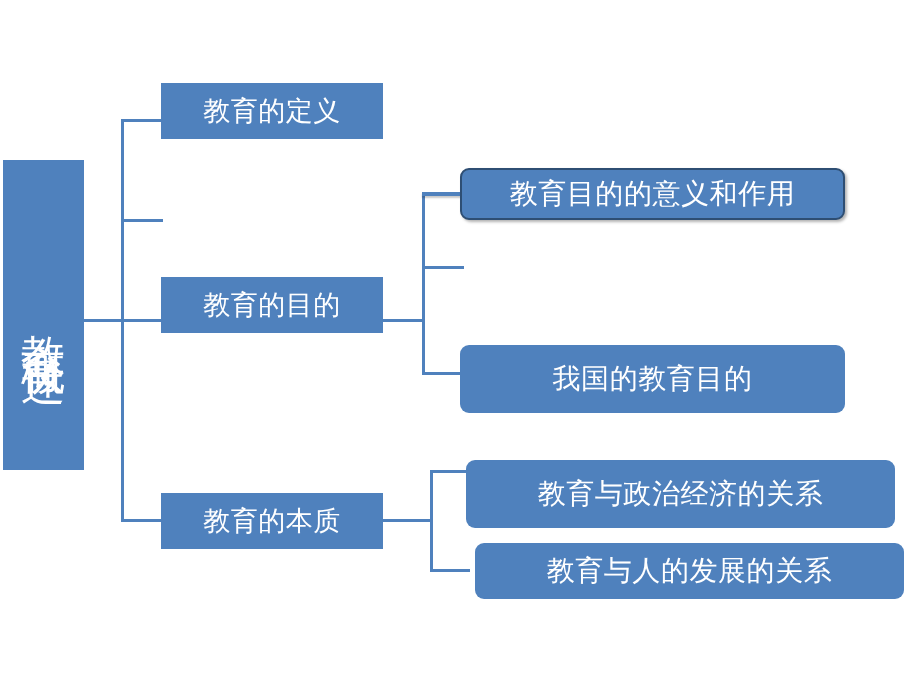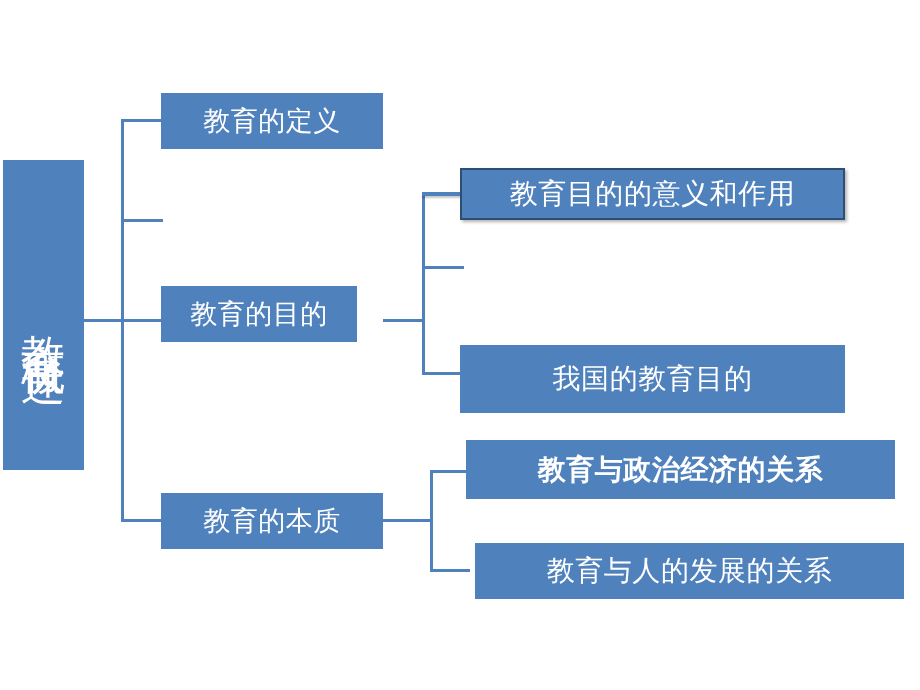--- a/index.html
+++ b/index.html
@@ -36,21 +36,21 @@
   
   .node.root {
     writing-mode: vertical-rl;
     text-orientation: upright;
     font-size: 44px;
     letter-spacing: 0.20em;
     padding-top: 6px;
   }
 
   .node.level2 { font-size: 27px; }
-  .node.level3 { font-size: 28px; }
+  .node.level3 { font-size: 28px; border-radius: 9px; }
 
   
   .node.selected {
     border: 2px solid #2E4E73;
     box-shadow: 2px 2px 3px rgba(0,0,0,0.30);
   }
 
   
   .conn {
     position: absolute;
@@ -69,26 +69,26 @@
 
 <div id="canvas">
 
   <div class="node root" style="left:3px; top:160px; width:81px; height:310px;">教育概述</div>
 
   <div class="conn h" style="left:84px; top:319px; width:40px;"></div>
 
   <div class="conn v" style="left:121px; top:120px; height:402px;"></div>
 
   <div class="conn h" style="left:121px; top:119px; width:42px;"></div>
-  <div class="node level2" style="left:161px; top:93px; width:222px; height:56px;">教育的定义</div>
+  <div class="node level2" style="left:161px; top:83px; width:222px; height:56px;">教育的定义</div>
 
   <div class="conn h" style="left:121px; top:219px; width:42px;"></div>
 
   <div class="conn h" style="left:121px; top:319px; width:42px;"></div>
-  <div class="node level2" style="left:161px; top:286px; width:196px; height:56px;">教育的目的</div>
+  <div class="node level2" style="left:161px; top:277px; width:222px; height:56px;">教育的目的</div>
 
   <div class="conn h" style="left:121px; top:519px; width:42px;"></div>
   <div class="node level2" style="left:161px; top:493px; width:222px; height:56px;">教育的本质</div>
 
   <div class="conn h" style="left:383px; top:319px; width:42px;"></div>
 
   <div class="conn v" style="left:422px; top:193px; height:182px;"></div>
 
   <div class="conn thick-h sel" style="left:422px; top:192px; width:42px;"></div>
   <div class="node level3 selected" style="left:460px; top:168px; width:385px; height:52px;">教育目的的意义和作用</div>
@@ -96,18 +96,18 @@
   <div class="conn h" style="left:422px; top:266px; width:42px;"></div>
 
   <div class="conn h" style="left:422px; top:372px; width:42px;"></div>
   <div class="node level3" style="left:460px; top:345px; width:385px; height:68px;">我国的教育目的</div>
 
   <div class="conn h" style="left:383px; top:519px; width:50px;"></div>
 
   <div class="conn v" style="left:430px; top:471px; height:101px;"></div>
 
   <div class="conn h" style="left:430px; top:470px; width:40px;"></div>
-  <div class="node level3" style="left:466px; top:440px; width:429px; height:59px;font-weight:bold;">教育与政治经济的关系</div>
+  <div class="node level3" style="left:466px; top:460px; width:429px; height:68px;">教育与政治经济的关系</div>
 
   <div class="conn h" style="left:430px; top:569px; width:40px;"></div>
   <div class="node level3" style="left:466px; top:543px; width:429px; height:56px;margin-left:9px;">教育与人的发展的关系</div>
 
 </div>
 
 </body></html>

